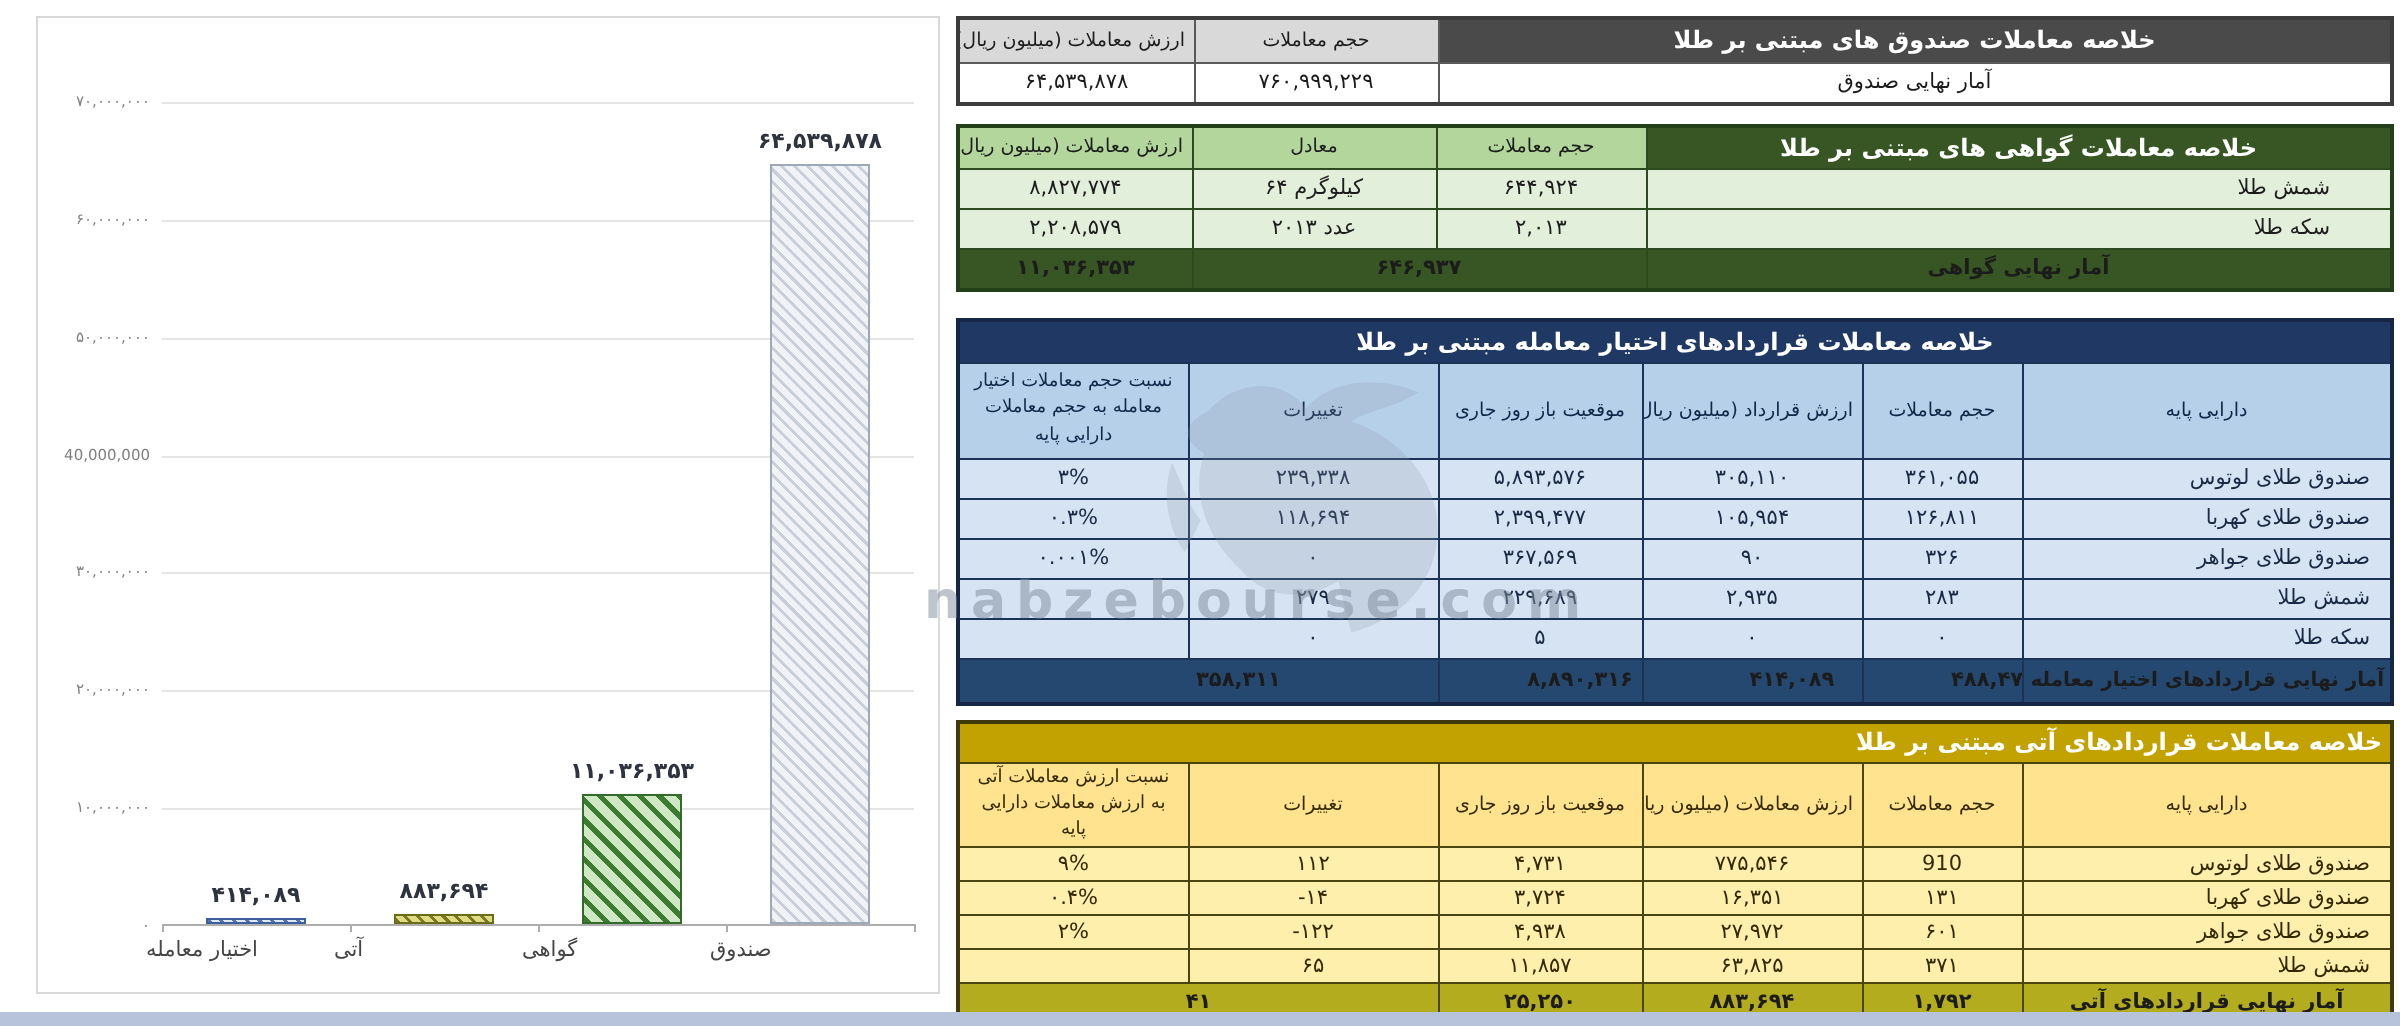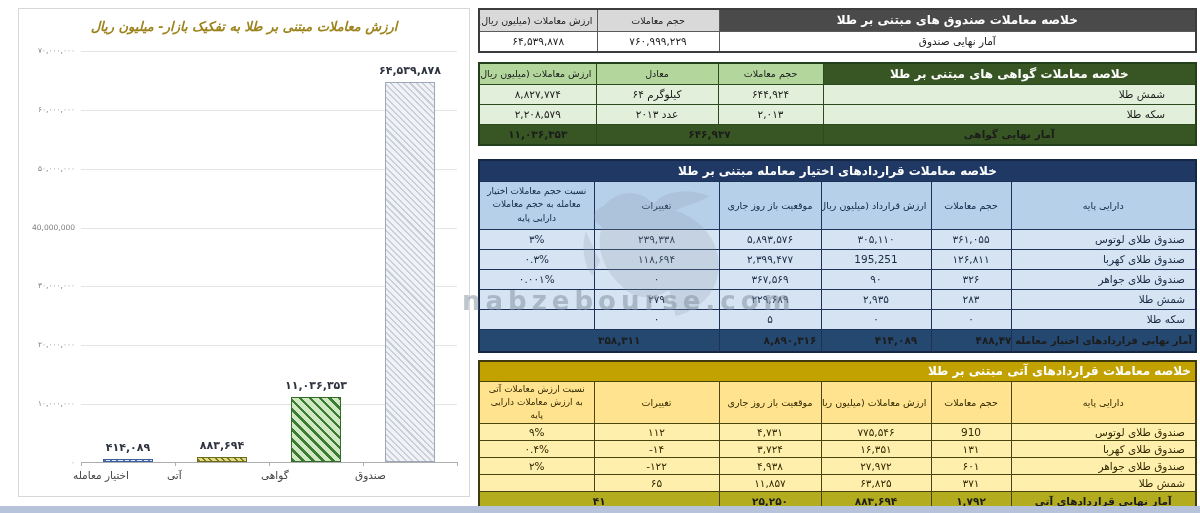--- a/index.html
+++ b/index.html
@@ -81,21 +81,20 @@
     font-size:46px;font-weight:bold;font-style:italic;color:rgba(226,138,138,.42);}
   .wm-en{left:462px;top:286px;width:330px;text-align:center;
     font-size:26px;letter-spacing:5px;color:rgba(128,140,156,.5);font-weight:bold;}
 </style>
 </head>
 <body>
 
 <div class="stage">
 
   <div class="chart-panel">
-    <div class="chart-title">ارزش معاملات مبتنی بر طلا به تفکیک بازار- میلیون ریال</div>
     <div class="plot">
         <div class="gridline" style="top: 0px;"></div>
         <div class="ytick" style="top: -5px;">۷۰,۰۰۰,۰۰۰</div>
         <div class="gridline" style="top: 58.8571px;"></div>
         <div class="ytick" style="top: 53.8571px;">۶۰,۰۰۰,۰۰۰</div>
         <div class="gridline" style="top: 117.714px;"></div>
         <div class="ytick" style="top: 112.714px;">۵۰,۰۰۰,۰۰۰</div>
         <div class="gridline" style="top: 176.571px;"></div>
         <div class="ytick" style="top: 171.571px;">40,000,000</div>
         <div class="gridline" style="top: 235.429px;"></div>
@@ -208,21 +207,21 @@
             <td class="lbl">صندوق طلای لوتوس</td>
             <td class="num">۳۶۱,۰۵۵</td>
             <td class="num">۳۰۵,۱۱۰</td>
             <td class="num">۵,۸۹۳,۵۷۶</td>
             <td class="num">۲۳۹,۳۳۸</td>
             <td class="num">۳%</td>
           </tr>
           <tr class="h20">
             <td class="lbl">صندوق طلای کهربا</td>
             <td class="num">۱۲۶,۸۱۱</td>
-            <td class="num">195,251</td>
+            <td class="num">۱۰۵,۹۵۴</td>
             <td class="num">۲,۳۹۹,۴۷۷</td>
             <td class="num">۱۱۸,۶۹۴</td>
             <td class="num">۰.۳%</td>
           </tr>
           <tr class="h20">
             <td class="lbl">صندوق طلای جواهر</td>
             <td class="num">۳۲۶</td>
             <td class="num">۹۰</td>
             <td class="num">۳۶۷,۵۶۹</td>
             <td class="num">۰</td>

